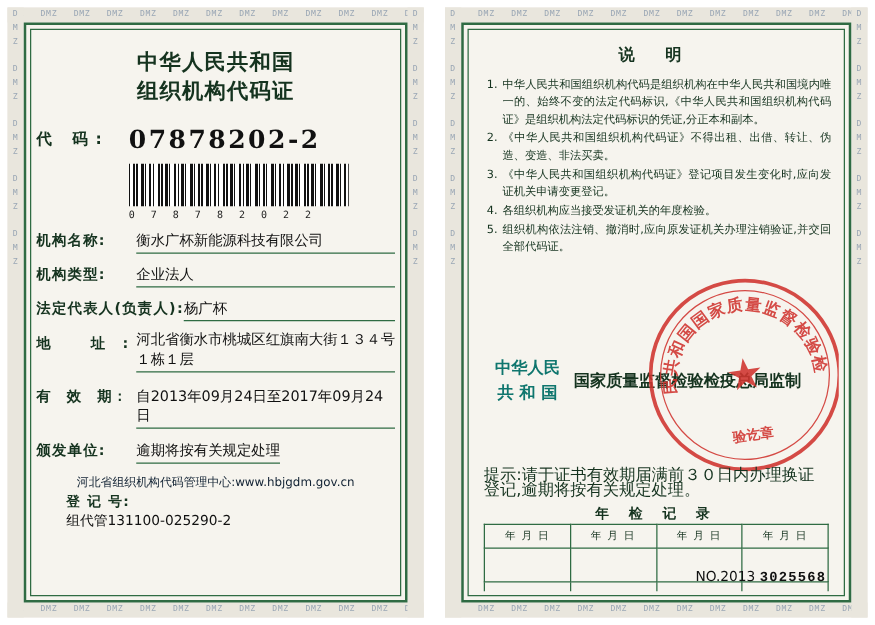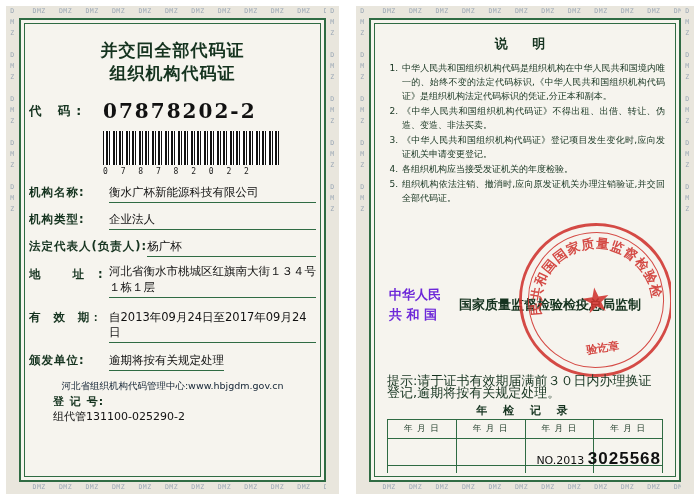--- a/index.html
+++ b/index.html
@@ -159,22 +159,22 @@
   .stamp .bottomtxt{
     position:absolute;left:0;right:0;bottom:18px;text-align:center;
     font-size:11px;font-weight:bold;
   }
 
   .agency{
     position:absolute;left:10px;top:258px;width:310px;
     display:flex;align-items:center;
   }
   .agency .prc{
-    font-size:13px;font-weight:bold;color:#6d28d9;line-height:20px;
-    width:66px;text-align:left;
+    font-size:13px;font-weight:bold;color:#0f766e;line-height:20px;
+    width:66px;text-align:center;
   }
   .agency .org{
     font-size:13px;font-weight:bold;color:#15331f;margin-left:4px;
   }
 
   .tip{
     position:absolute;left:8px;right:8px;top:348px;
     font-size:13px;line-height:12px;color:#15331f;
   }
 
@@ -192,22 +192,22 @@
     border:1px solid #2f6b43;height:24px;font-size:8.5px;color:#15331f;
     text-align:center;
   }
   .tbl td.hdr{height:16px;letter-spacing:1px;}
 
   .certno{
     position:absolute;right:10px;bottom:4px;
     font-size:11px;color:#111;
   }
   .certno .bold{
-    font-family:Liberation Sans, sans-serif;
-    font-weight:bold;font-size:17px;letter-spacing:1px;
+    font-family:Liberation Mono, monospace;
+    font-weight:bold;font-size:11px;letter-spacing:1px;
   }
 </style>
 </head>
 <body>
 
 <div class="page">
 
   <div class="cert left">
     <div class="dmzband top">
         <span class="dmzrow">DMZ&nbsp;&nbsp;&nbsp;DMZ&nbsp;&nbsp;&nbsp;DMZ&nbsp;&nbsp;&nbsp;DMZ&nbsp;&nbsp;&nbsp;DMZ&nbsp;&nbsp;&nbsp;DMZ&nbsp;&nbsp;&nbsp;DMZ&nbsp;&nbsp;&nbsp;DMZ&nbsp;&nbsp;&nbsp;DMZ&nbsp;&nbsp;&nbsp;DMZ&nbsp;&nbsp;&nbsp;DMZ&nbsp;&nbsp;&nbsp;DMZ&nbsp;&nbsp;&nbsp;DMZ</span>
@@ -255,21 +255,21 @@
       <span>&nbsp;</span>
       <span>D</span>
         <span>M</span>
         <span>Z</span>
     </div>
 
     <div class="frame">
       <div class="inner">
 
         <div class="title">
-          <div>并交回全部代码证</div>
+          <div>中华人民共和国</div>
           <div class="l2">组织机构代码证</div>
         </div>
 
         <div class="codeline">
           <span class="lbl">代 码:</span>
           <span class="codenum">07878202-2</span>
         </div>
 
         <div class="barcode"></div>
         <div class="barcode-num">0 7 8 7 8 2 0 2 2</div>

